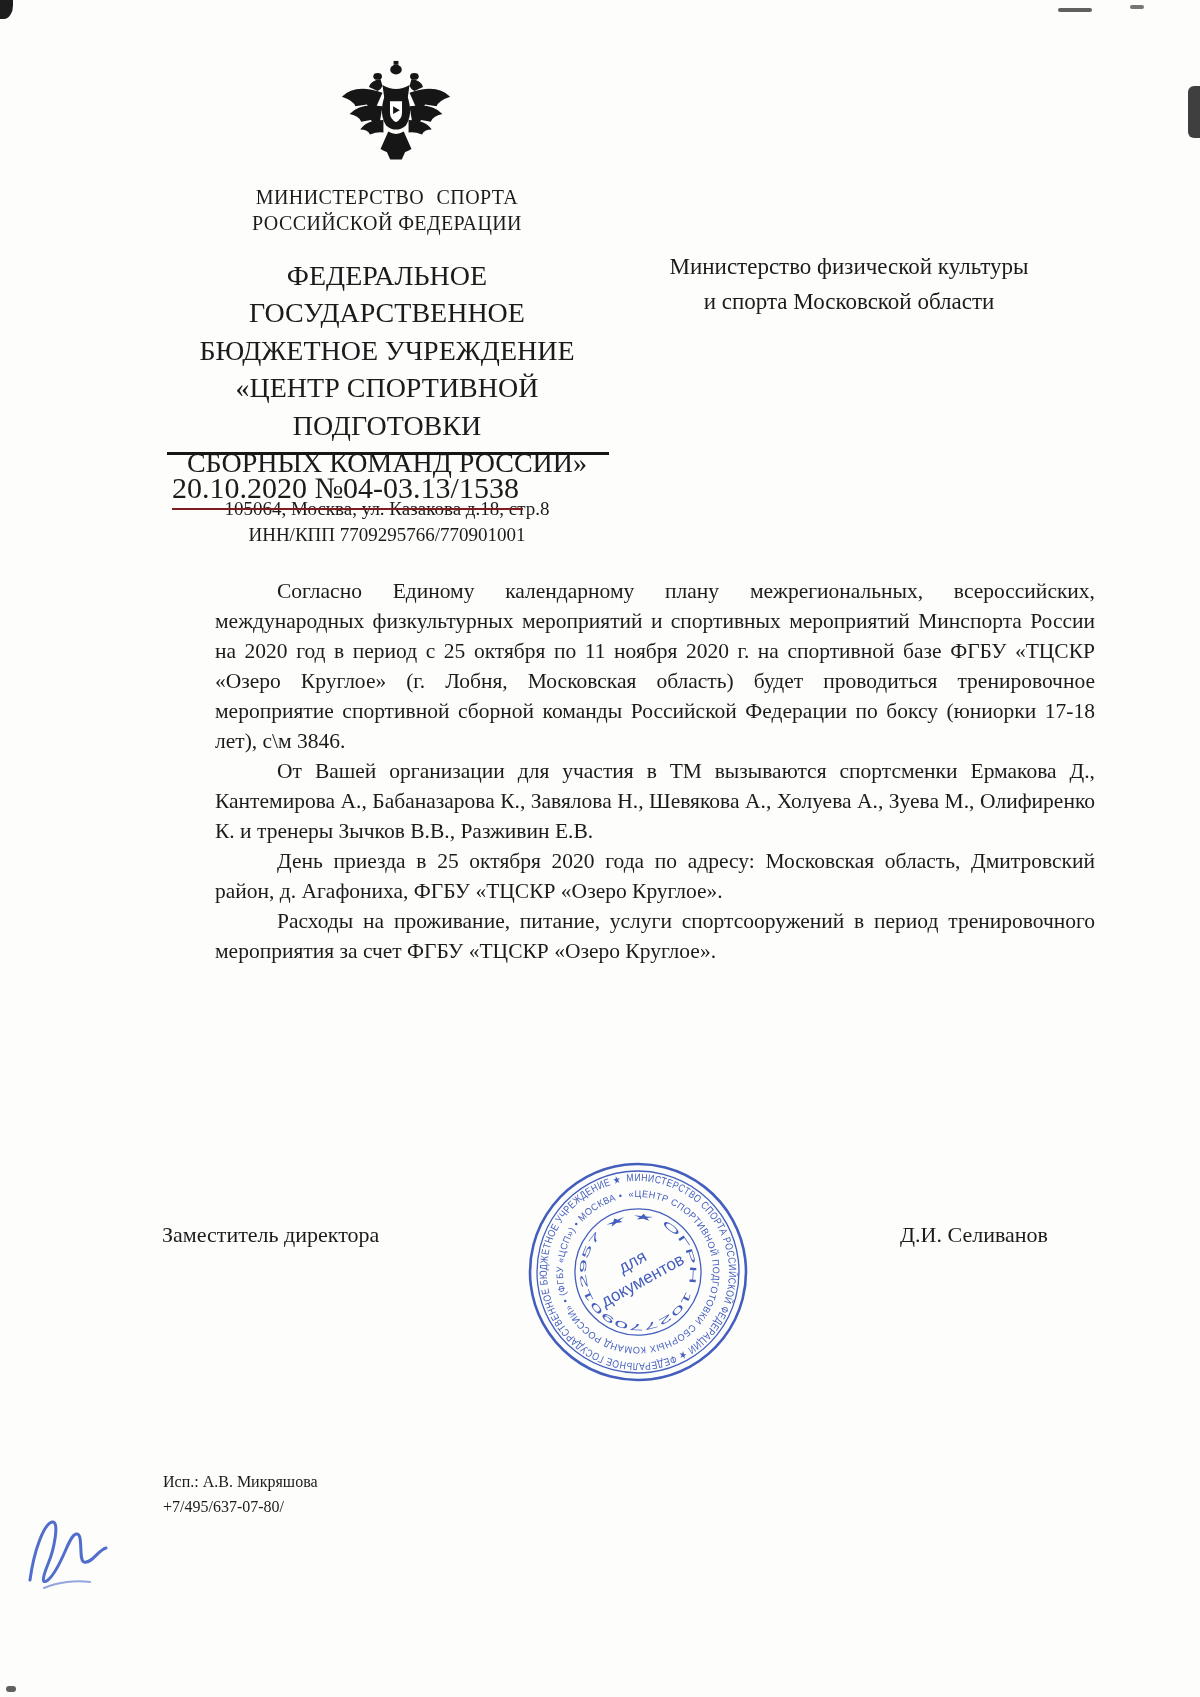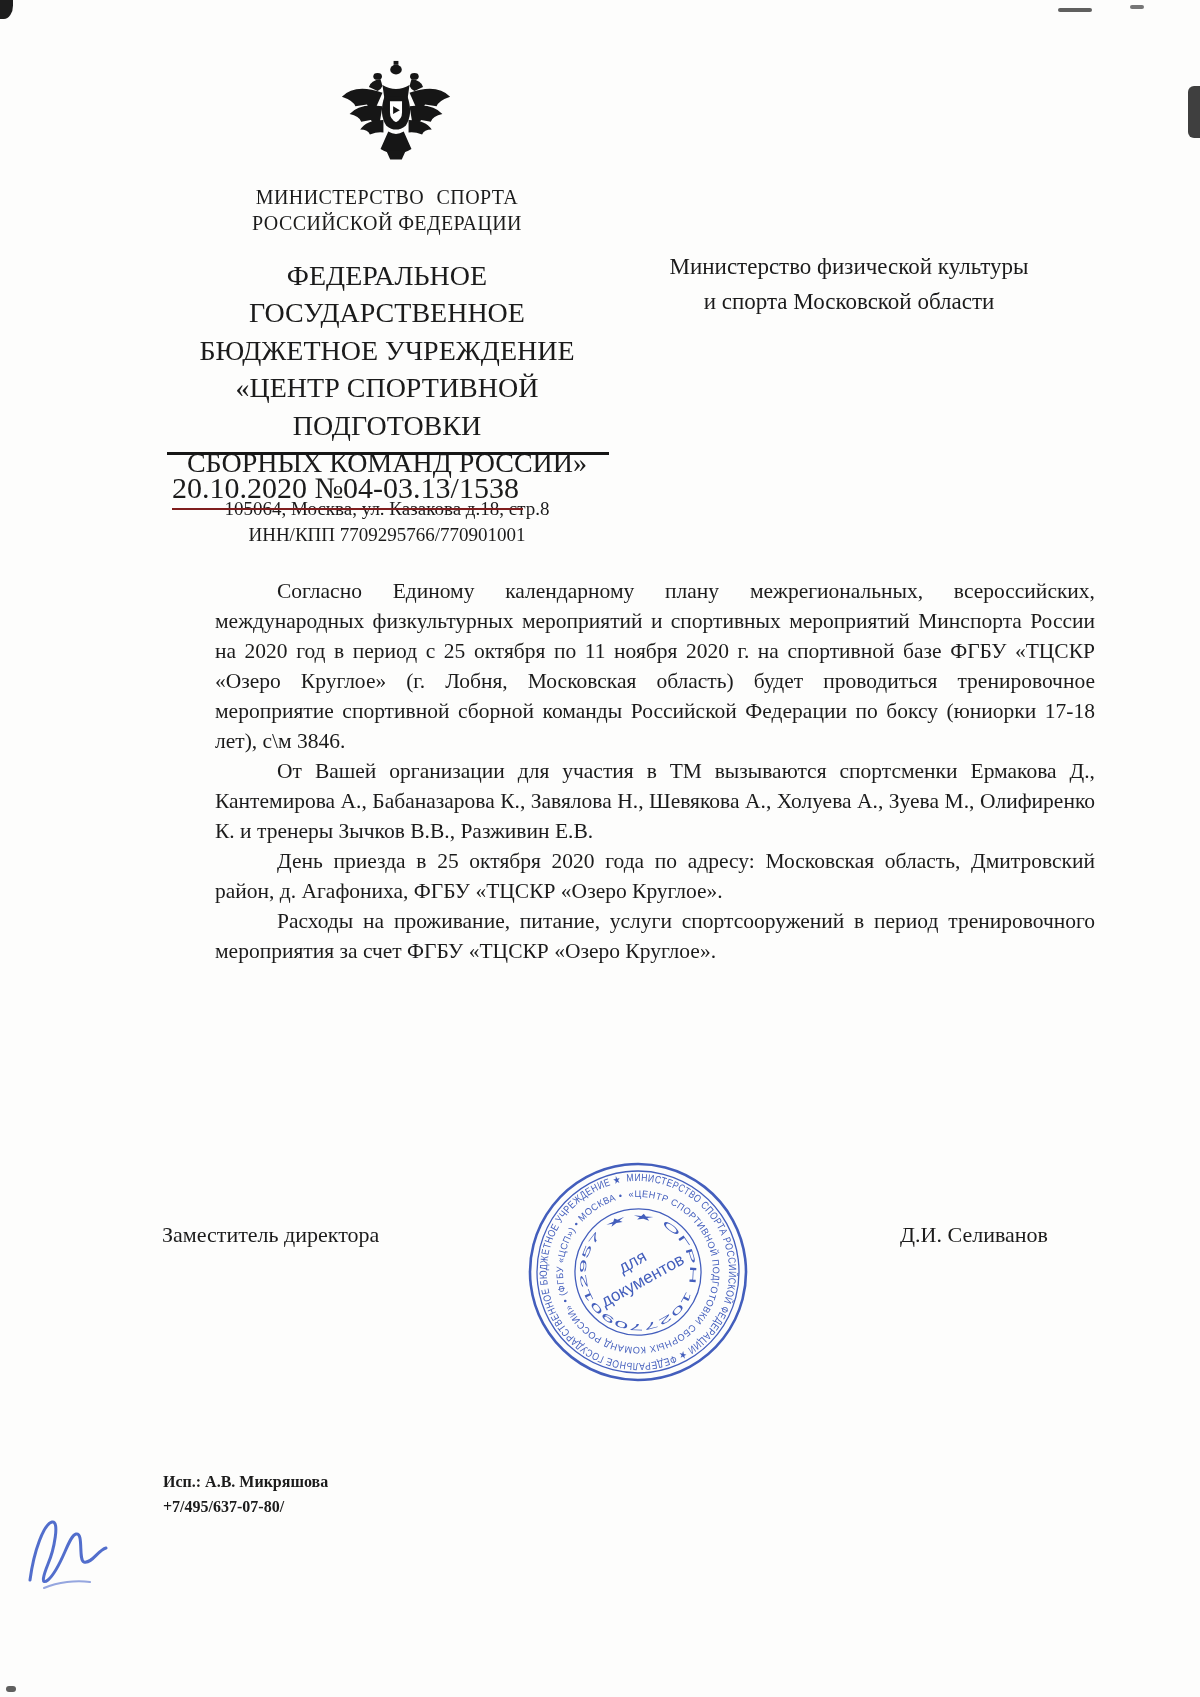--- a/index.html
+++ b/index.html
@@ -31,21 +31,21 @@
   
   .letter-body { position:absolute; left:167px; top:576px; width:880px; font-size:21.5px; line-height:30px; text-align:justify;margin-left:48px; }
   .letter-body p { text-indent:62px; }
 
   
   .sig-row { position:absolute; left:162px; top:1222px; width:886px; display:flex; justify-content:space-between; font-size:22px; }
 
   .stamp { position:absolute; left:518px; top:1152px; width:240px; height:240px; transform:rotate(-7deg); opacity:.93; }
 
   
-  .footer { position:absolute; left:163px; top:1470px; font-size:16px; line-height:1.55;font-weight:bold; }
+  .footer { position:absolute; left:163px; top:1470px; font-size:16px; line-height:1.55; }
 
   .autograph { position:absolute; left:18px; top:1502px; width:110px; height:110px; }
 
   
   .speck { position:absolute; background:#1d1d1d; }
   .speck.s1 { left:0; top:0; width:13px; height:19px; border-radius:0 0 70% 0; }
   .speck.s2 { left:1188px; top:86px; width:12px; height:52px; border-radius:6px 0 0 6px; opacity:.85; }
   .speck.s3 { left:1058px; top:8px; width:34px; height:4px; opacity:.7; border-radius:2px; }
   .speck.s4 { left:1130px; top:5px; width:14px; height:4px; opacity:.6; border-radius:2px; }
   .speck.s5 { left:6px; top:1686px; width:10px; height:6px; opacity:.7; border-radius:3px; }

